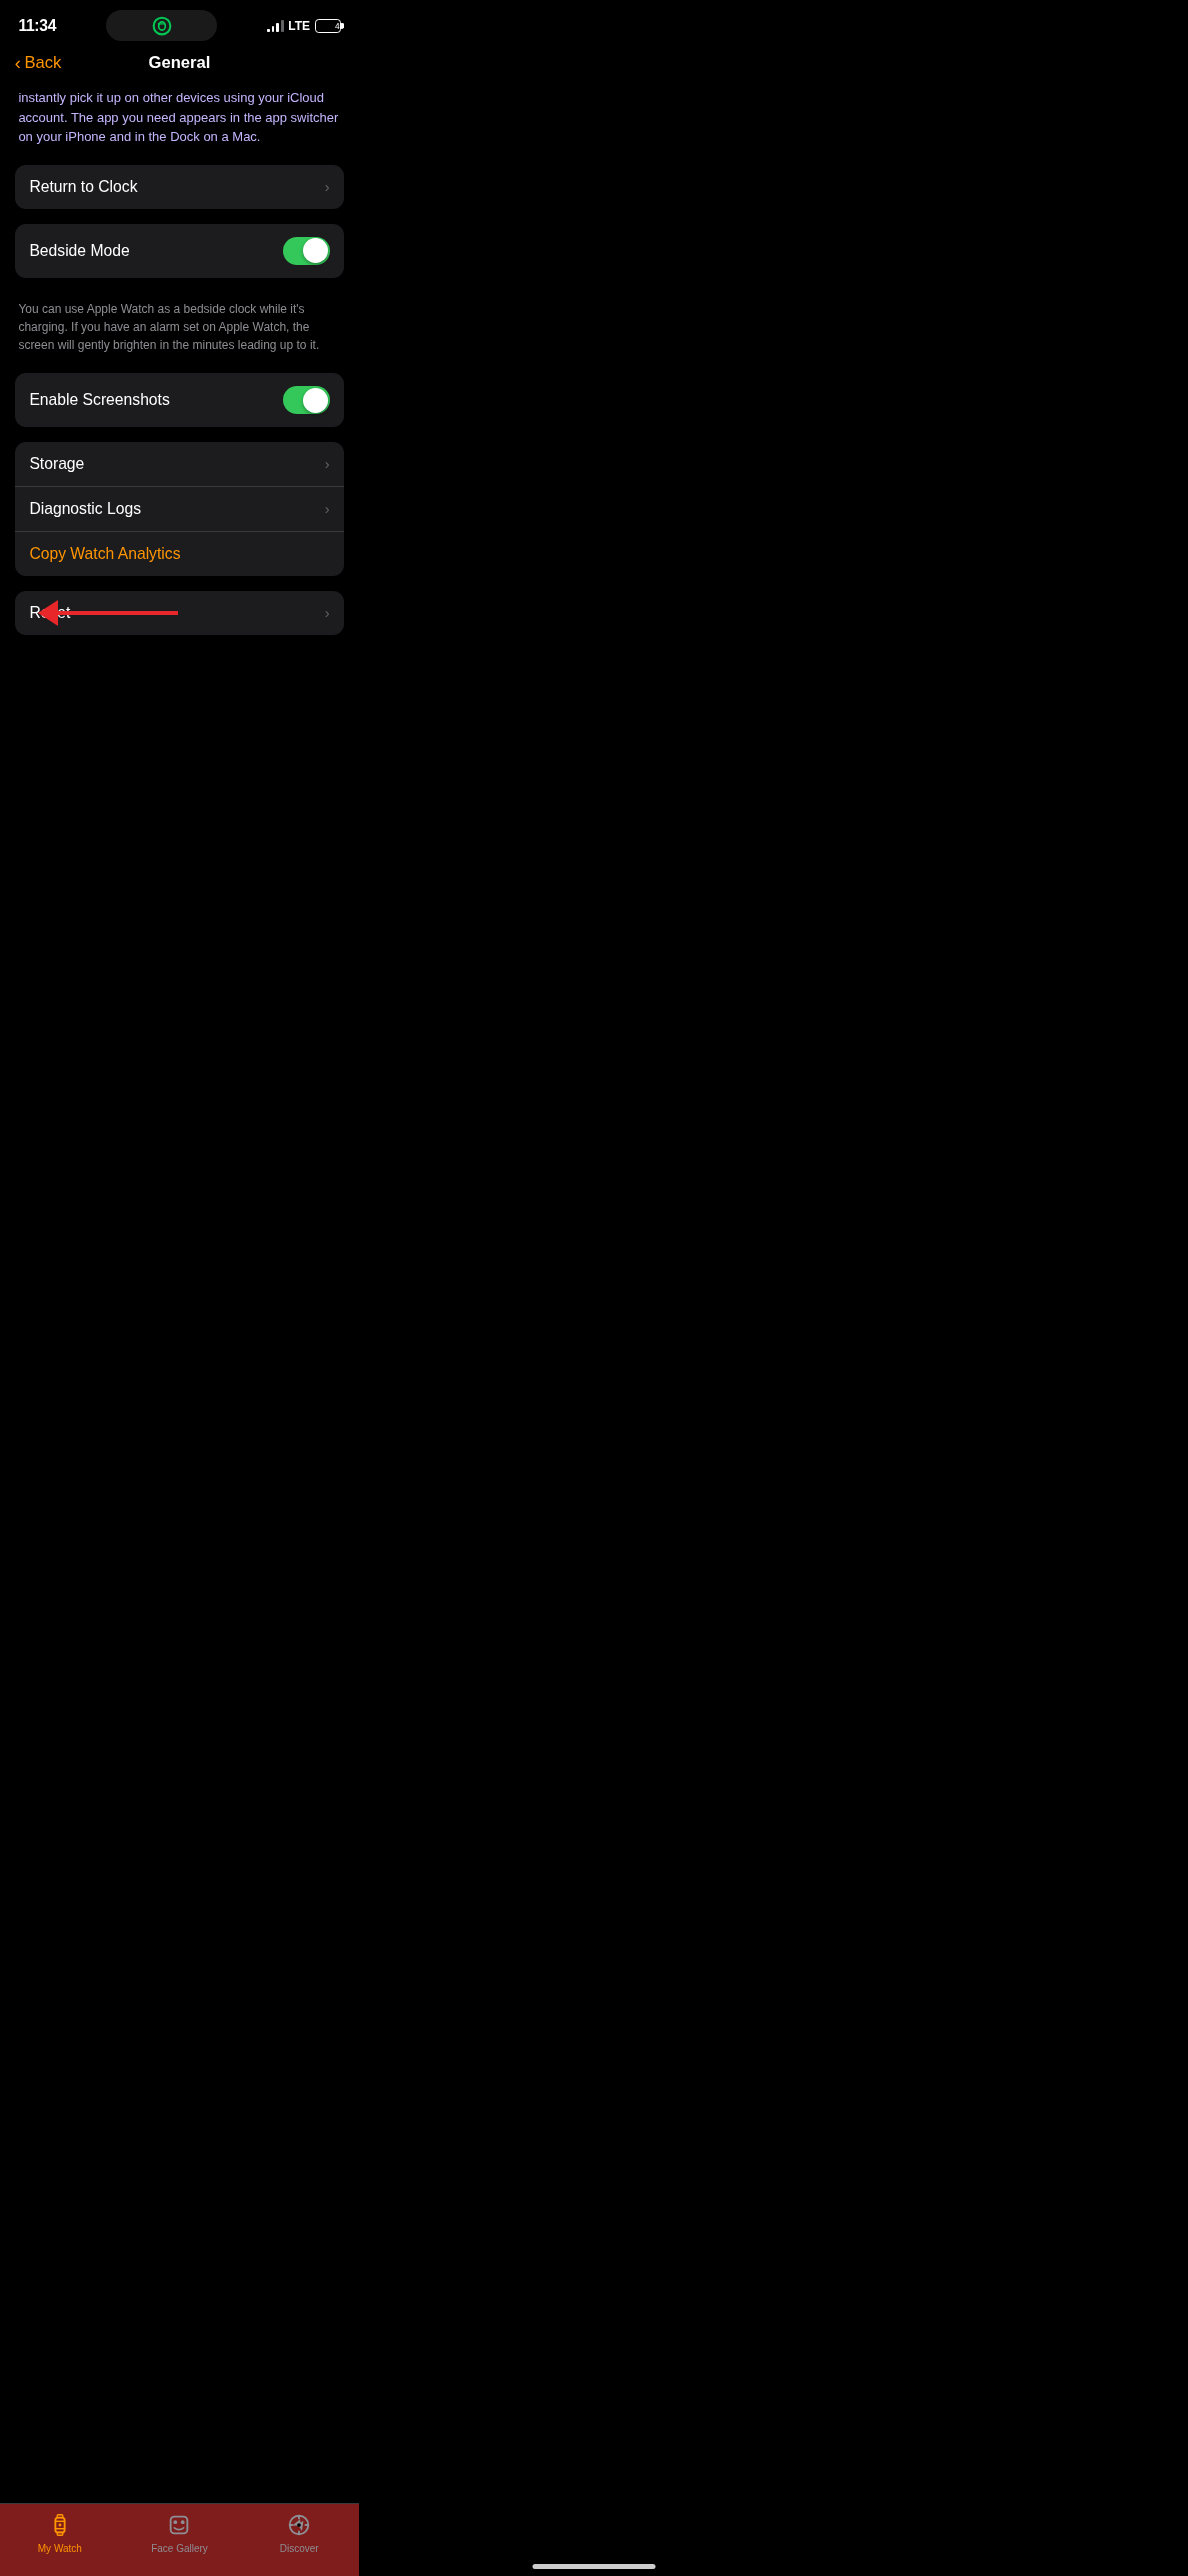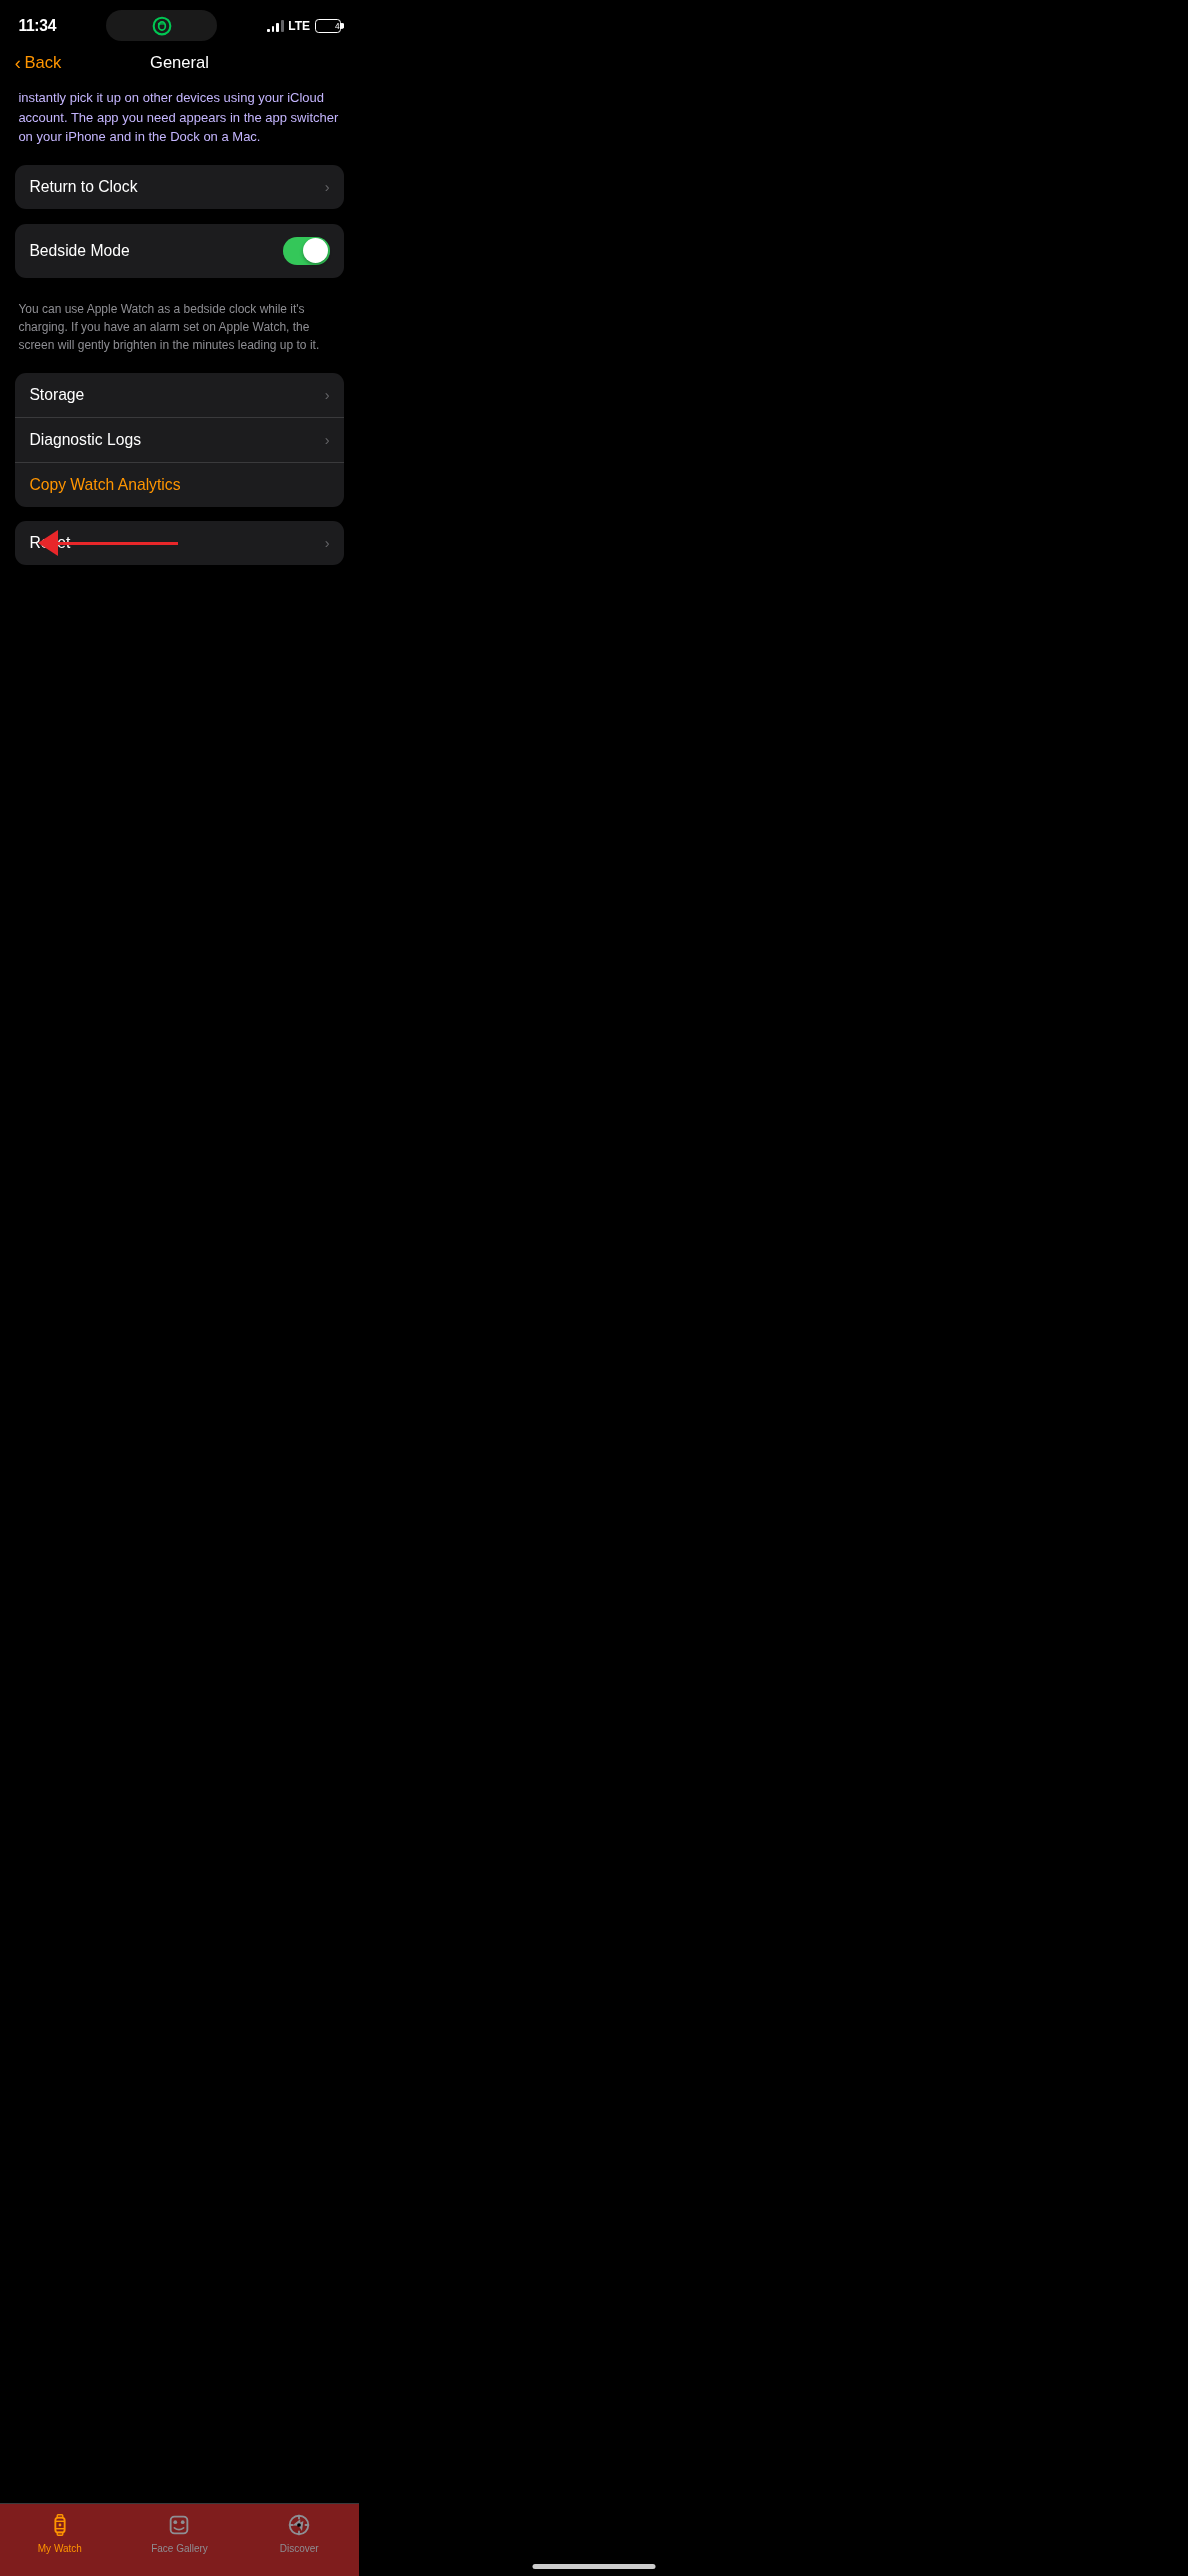--- a/index.html
+++ b/index.html
@@ -132,21 +132,21 @@
     }
 
     .back-chevron {
       font-size: 18.4px;
       font-weight: 300;
       margin-top: -0.9px;
     }
 
     .nav-title {
       font-size: 16.6px;
-      font-weight: 400;
+      font-weight: 700;
       color: #fff;
     }
 
     
     .content {
       padding: 0 14.7px;
     }
 
     .description-text {
       color: #c4b5fd;
@@ -363,20 +363,28 @@
     <div class="settings-group">
       <div class="settings-row">
         <span class="row-label">Bedside Mode</span>
         <div class="toggle">
           <div class="toggle-knob"></div>
         </div>
       </div>
     </div>
     <p class="description-block">You can use Apple Watch as a bedside clock while it's charging. If you have an alarm set on Apple Watch, the screen will gently brighten in the minutes leading up to it.</p>
 
+    <div class="settings-group">
+      <div class="settings-row">
+        <span class="row-label">Enable Screenshots</span>
+        <div class="toggle">
+          <div class="toggle-knob"></div>
+        </div>
+      </div>
+    </div>
 
     <div class="settings-group">
       <div class="settings-row">
         <span class="row-label">Storage</span>
         <span class="chevron-right">›</span>
       </div>
       <div class="settings-row">
         <span class="row-label">Diagnostic Logs</span>
         <span class="chevron-right">›</span>
       </div>

